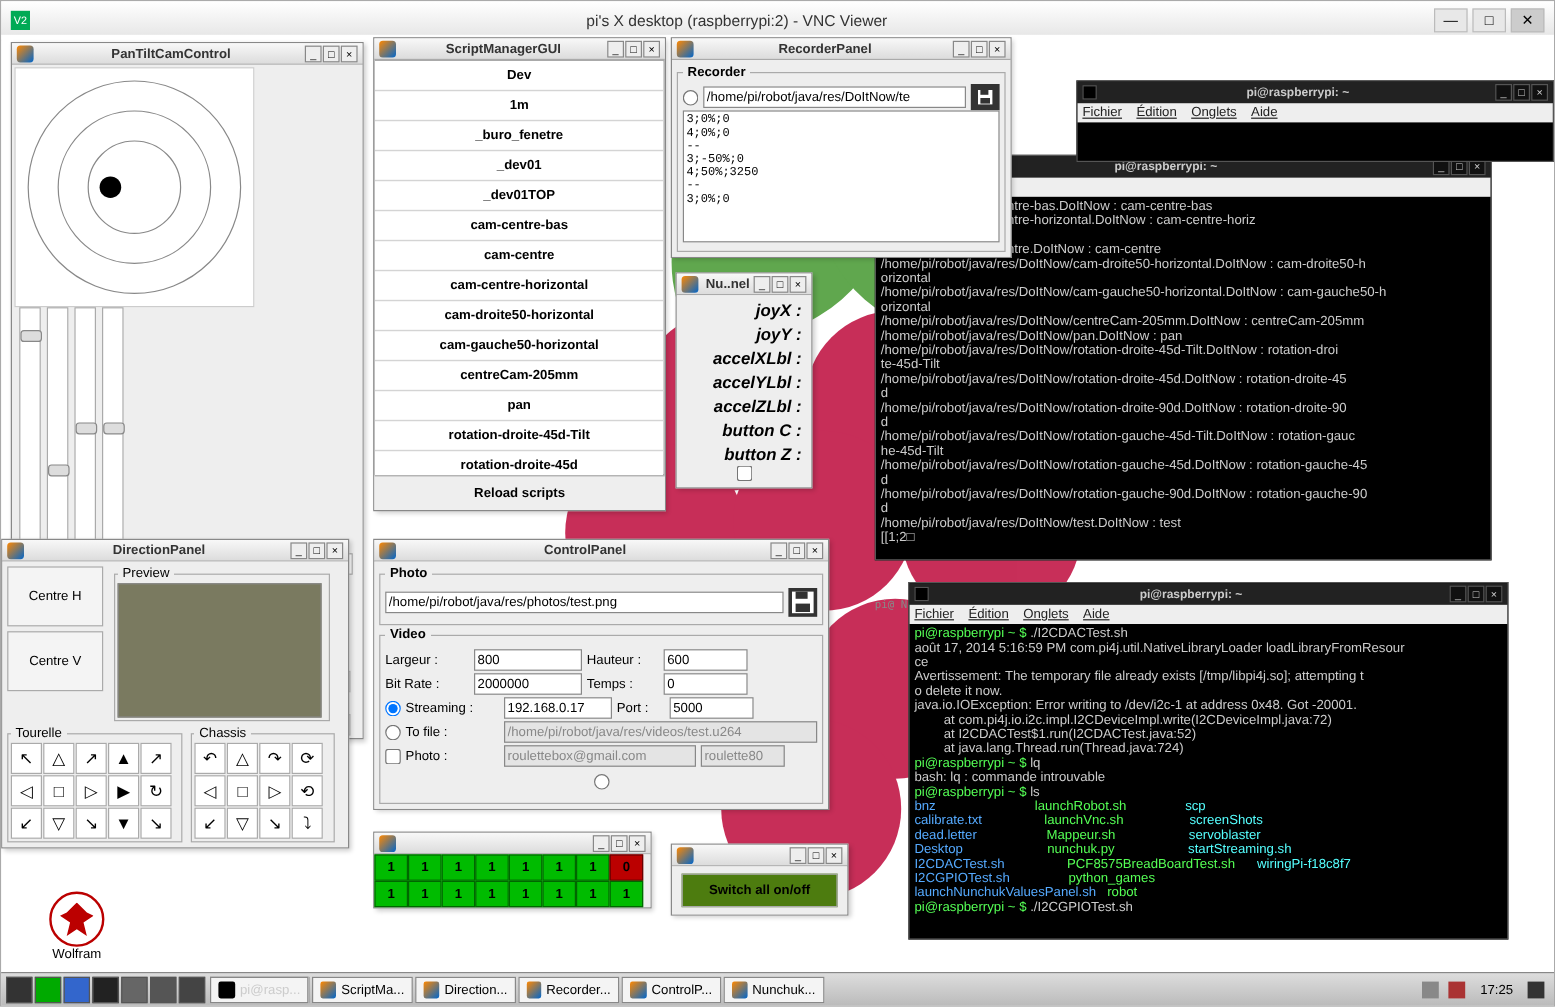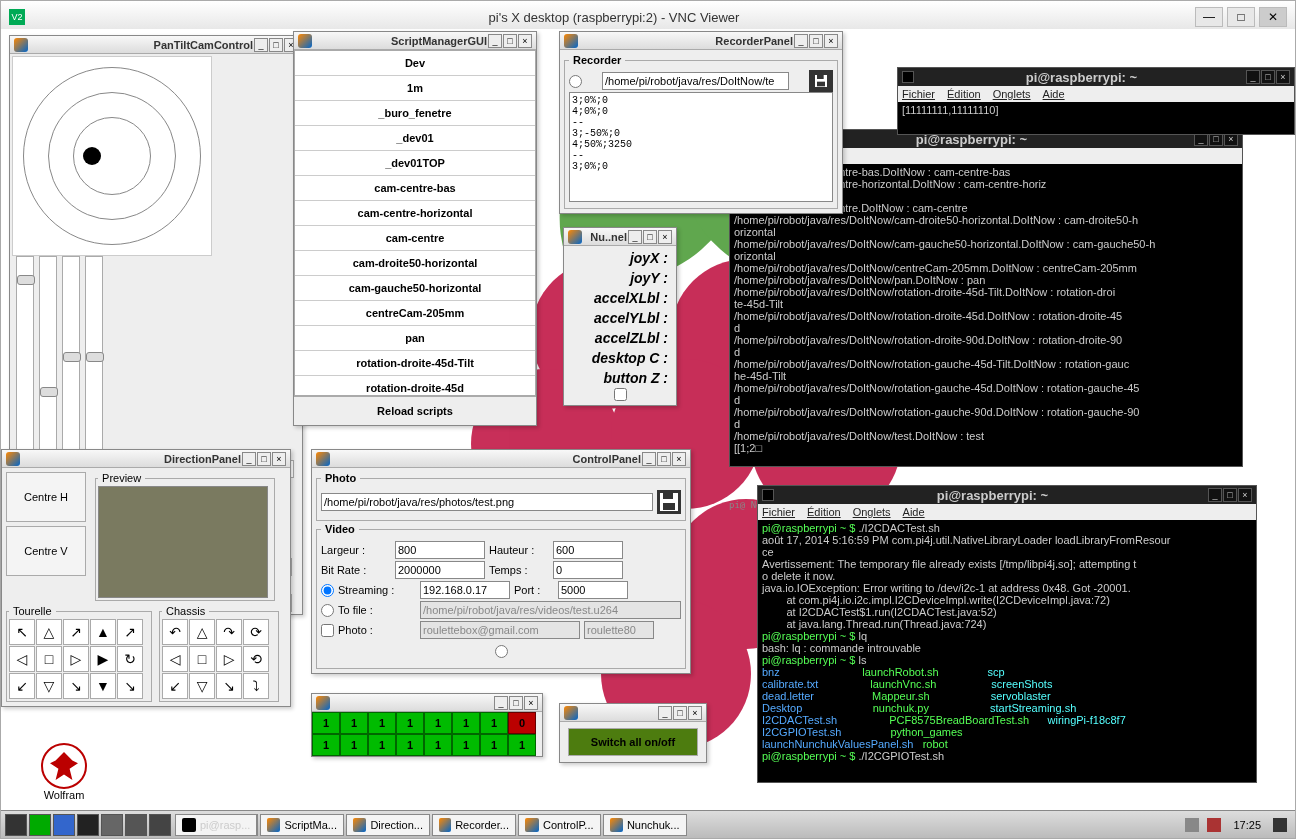--- a/index.html
+++ b/index.html
@@ -19,21 +19,21 @@
 .raspberry-bg { position:absolute; left:400px; top:100px; width:600px; height:600px; opacity:0.9; z-index:0;}
 .rasp-leaf { position:absolute; width:220px; height:160px; background:#4f9e3b; border-radius:120px 20px 120px 20px; transform:rotate(-30deg); left:140px; top:-20px; }
 .rasp-leaf2 { position:absolute; width:220px; height:160px; background:#4f9e3b; border-radius:20px 120px 20px 120px; transform:rotate(30deg); left:260px; top:-20px; }
 .rasp-body { position:absolute; width:460px; height:500px; left:70px; top:90px;}
 .rasp-berry div { position:absolute; width:150px; height:150px; background:#c21847; border-radius:50%; }
 
 
 .jwin { position:absolute; background:#eee; border:1px solid #888; box-shadow:2px 2px 4px rgba(0,0,0,.2); z-index:5;}
 .jwin .titlebar { height:18px; background:linear-gradient(#f8f8f8,#dcdcdc); display:flex; align-items:center; padding:0 4px; border-bottom:1px solid #aaa; font-size:11px;}
 .jwin .titlebar .jicon { width:14px; height:14px; background: linear-gradient(135deg,#f80,#06c); border-radius:3px; margin-right:4px;}
-.jwin .titlebar .t { flex:1; text-align:right; font-weight:bold; color:#333;}
+.jwin .titlebar .t { flex:1; text-align:center; font-weight:bold; color:#333;}
 .jwin .titlebar .wc { display:flex; gap:0;}
 .jwin .titlebar .wc span { width:14px; height:14px; border:1px solid #888; background:#eee; font-size:9px; display:flex; align-items:center; justify-content:center; cursor:pointer; margin-left:1px;}
 .jwin .body { padding:2px; background:#eee;}
 
 
 .pantilt .canvas { width:200px; height:200px; background:#fff; border:1px solid #ccc; position:relative; display:inline-block; vertical-align:top;}
 .pantilt .canvas .circ { position:absolute; border:1px solid #888; border-radius:50%;}
 .pantilt .canvas .dot { position:absolute; width:18px; height:18px; background:#000; border-radius:50%; left:70px; top:90px;}
 .pantilt .sliders { display:inline-block; vertical-align:top; margin-left:2px;}
 .pantilt .vs { width:18px; height:200px; background:#fff; border:1px solid #aaa; display:inline-block; position:relative; margin-left:2px;}
@@ -47,21 +47,21 @@
 .pantilt .gc { border:1px solid #aaa; height:18px; display:flex; align-items:center; justify-content:center; font-size:10px; background:#f4f4f4;}
 
 
 .scriptmgr .list { background:#fff; border:1px solid #aaa; height:346px; overflow:auto;}
 .scriptmgr .item { padding:6px 4px; text-align:center; border-bottom:1px solid #ccc; font-weight:bold;}
 .scriptmgr .reload { text-align:center; padding:8px; border-top:1px solid #aaa; font-weight:bold;}
 
 
 .recorder fieldset { border:1px solid #aaa; margin:2px; padding:4px;}
 .recorder legend { font-weight:bold; padding:0 4px;}
-.recorder .pathrow { display:flex; align-items:center; gap:20px;}
+.recorder .pathrow { display:flex; align-items:center; gap:4px;}
 .recorder .pathrow input[type=text]{ flex:1; border:1px solid #888; padding:2px; font-size:11px; background:#fff;}
 .recorder .savebtn { width:24px; height:22px; background:#333; display:flex; align-items:center; justify-content:center;}
 .recorder .savebtn svg { width:16px; height:16px;}
 .recorder textarea { width:100%; height:110px; border:1px solid #888; font-size:10px; font-family:Liberation Mono, monospace; resize:none; padding:2px;}
 
 
 .nun .lbl { text-align:right; padding:2px 6px; font-weight:bold; font-size:14px;font-style:italic;}
 
 
 .dirpanel .left { display:inline-block; vertical-align:top; width:86px;}
@@ -89,21 +89,21 @@
 .iogrid .g { display:grid; grid-template-columns: repeat(8, 28px);}
 .iogrid .g span { height:22px; background:#0b0; border:1px solid #060; display:flex; align-items:center; justify-content:center; font-weight:bold;}
 .iogrid .g span.off { background:#b00; border-color:#600;}
 
 
 .switchall button { width:130px; height:28px; border:1px solid #aaa; background:#4d7c0f; font-weight:bold;}
 
 
 .term { position:absolute; background:#000; border:1px solid #555; color:#ccc; font-family:monospace; font-size:10px; z-index:4;}
 .term .titlebar { height:18px; background:#222; display:flex; align-items:center; padding:0 4px; color:#ccc;}
-.term .titlebar .t { flex:1; text-align:center; font-weight:bold; font-size:13px;}
+.term .titlebar .t { flex:1; text-align:center; font-weight:bold; font-size:10px;}
 .term .titlebar .wc span{ width:14px;height:14px;border:1px solid #555;background:#111;color:#ccc;font-size:9px;display:inline-flex;align-items:center;justify-content:center;margin-left:1px;}
 .term .menu { background:#eee; color:#222; padding:2px 4px; font-size:11px; display:flex; gap:12px;}
 .term .menu span { text-decoration:underline;}
 .term .content { padding:2px 4px; white-space:pre; overflow:hidden; line-height:12px;}
 .green { color:#5f5;}
 .cyan { color:#5ff;}
 .blue { color:#5af;}
 
 
 .taskbar { position:absolute; left:0; right:0; bottom:0; height:28px; background:linear-gradient(#ddd,#bbb); display:flex; align-items:center; padding:0 4px; z-index:100; border-top:1px solid #888;}
@@ -214,40 +214,40 @@
             <div class="gc">-10</div>
             <div class="gc">-1</div>
             <div class="gc">-1</div>
             <div class="gc">-100</div>
             <div class="gc">-100</div>
             <div class="gc">-100</div>
           </div>
       </div>
     </div>
 
-    <div class="jwin scriptmgr" style="left:292px;top:2px;width:244px">
+    <div class="jwin scriptmgr" style="left:310px;top:2px;width:244px">
       <div class="titlebar">
           <div class="jicon"></div>
           <div class="t">ScriptManagerGUI</div>
           <div class="wc">
             <span>_</span>
             <span>□</span>
             <span>×</span>
           </div>
         </div>
       <div class="body" style="padding:0">
         <div class="list" id="script-list">
             <div class="item">Dev</div>
             <div class="item">1m</div>
             <div class="item">_buro_fenetre</div>
             <div class="item">_dev01</div>
             <div class="item">_dev01TOP</div>
             <div class="item">cam-centre-bas</div>
+            <div class="item">cam-centre</div>
             <div class="item">cam-centre-horizontal</div>
-            <div class="item">cam-centre</div>
             <div class="item">cam-droite50-horizontal</div>
             <div class="item">cam-gauche50-horizontal</div>
             <div class="item">centreCam-205mm</div>
             <div class="item">pan</div>
             <div class="item">rotation-droite-45d-Tilt</div>
             <div class="item">rotation-droite-45d</div>
           </div>
         <div class="reload">Reload scripts</div>
       </div>
     </div>
@@ -296,21 +296,21 @@
             <span>□</span>
             <span>×</span>
           </div>
         </div>
       <div class="body" id="nun-body">
       <div class="lbl">joyX :</div>
           <div class="lbl">joyY :</div>
           <div class="lbl">accelXLbl :</div>
           <div class="lbl">accelYLbl :</div>
           <div class="lbl">accelZLbl :</div>
-          <div class="lbl">desktop C :</div>
+          <div class="lbl">button C :</div>
           <div class="lbl">button Z :</div>
           <div style="text-align: center;"><input type="checkbox" style=""></div>
         </div>
     </div>
 
     <div class="jwin dirpanel" style="left:0;top:420px;width:290px">
       <div class="titlebar">
           <div class="jicon"></div>
           <div class="t">DirectionPanel</div>
           <div class="wc">
@@ -484,21 +484,20 @@
           <div style="width:12px;height:12px;background:#000;border:1px solid #555;margin-right:4px"></div>
           <div class="t">pi@raspberrypi: ~</div>
           <div class="wc"><span>_</span><span>□</span><span>×</span></div>
         </div>
       <div class="menu" id="t1-menu">
           <span>Fichier</span>
           <span>Édition</span>
           <span>Onglets</span>
           <span>Aide</span>
         </div>
-      <div class="content">[11111111,11111110]</div>
     </div>
 
     <div class="term" style="left:728px;top:100px;width:514px;height:338px;z-index:2">
       <div class="titlebar">
           <div style="width:12px;height:12px;background:#000;border:1px solid #555;margin-right:4px"></div>
           <div class="t">pi@raspberrypi: ~</div>
           <div class="wc"><span>_</span><span>□</span><span>×</span></div>
         </div>
       <div class="menu" id="t2-menu">
           <span>glets</span>

